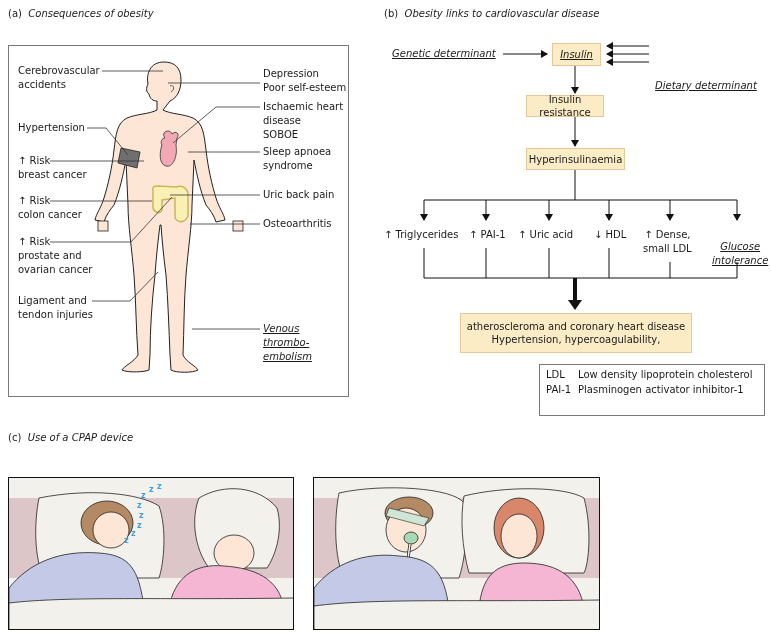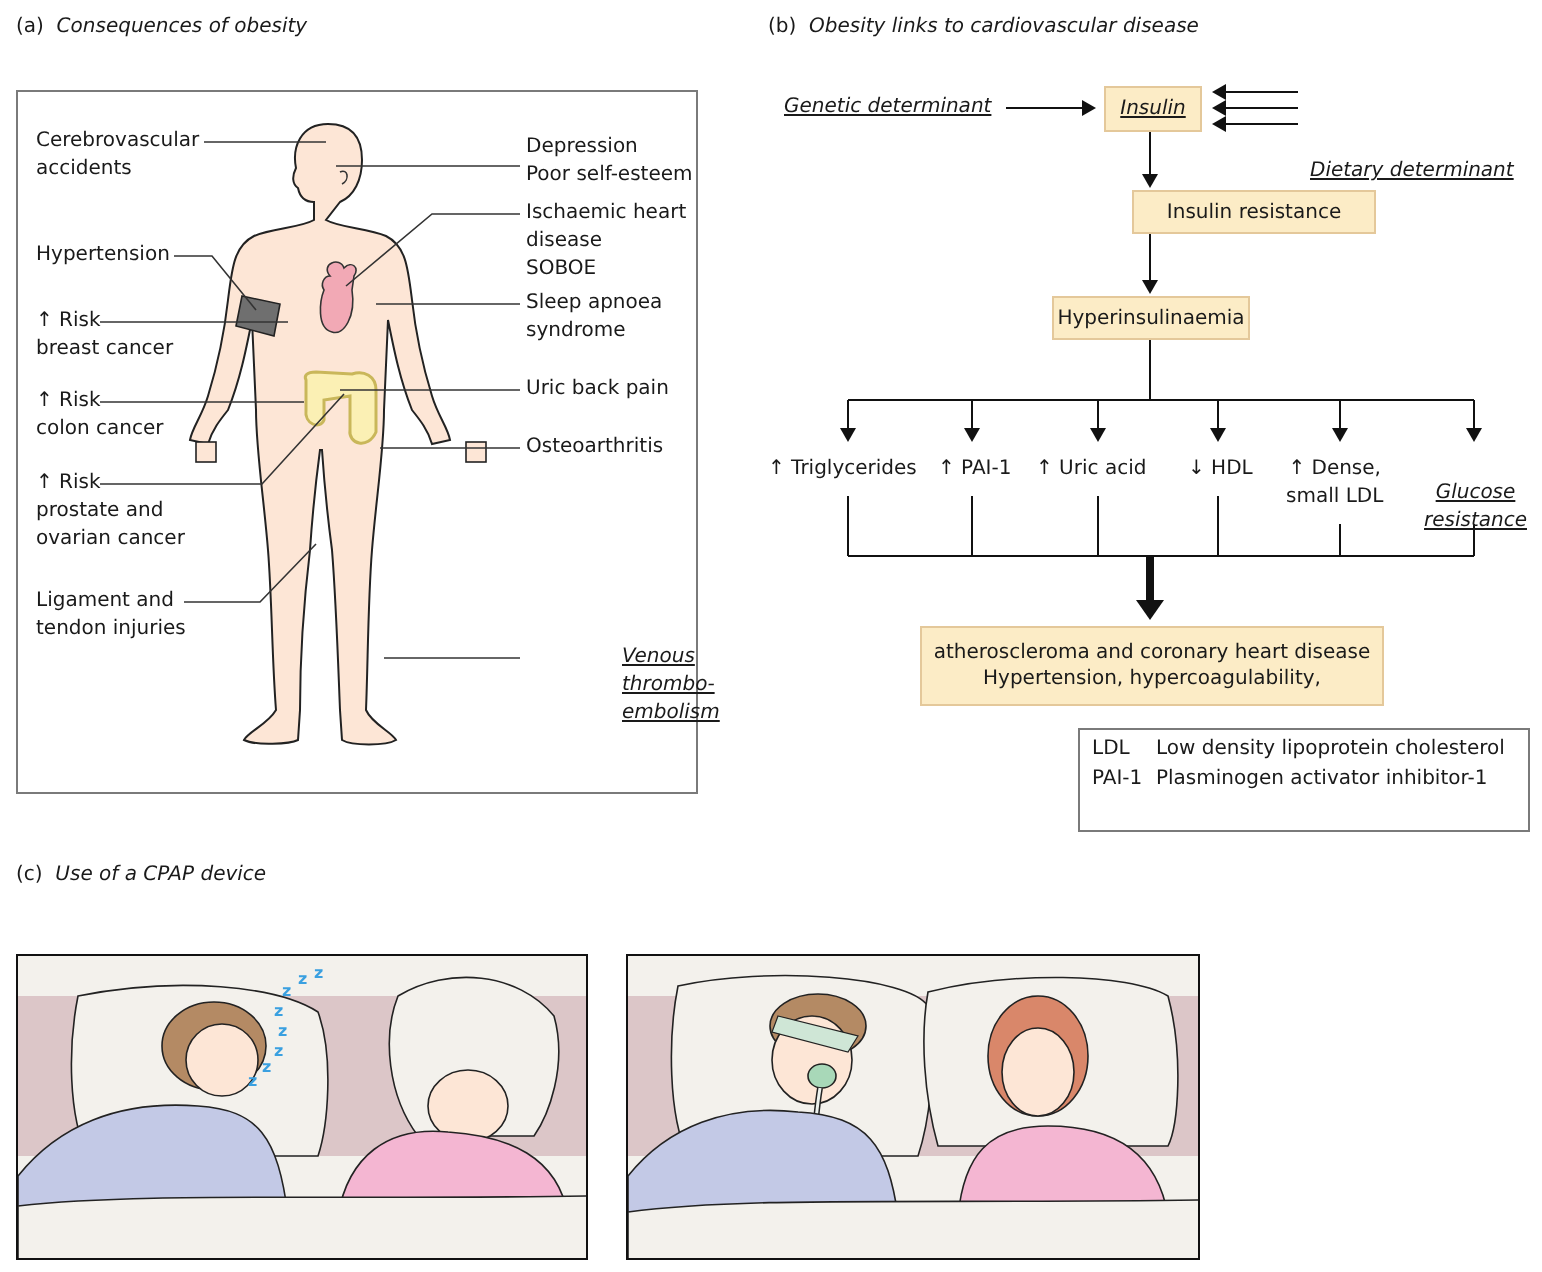--- a/index.html
+++ b/index.html
@@ -118,21 +118,21 @@
 <div class="lbl" style="left:263px;top:145px;">
   <div>Sleep apnoea</div>
   <div>syndrome</div>
 </div>
 <div class="lbl" style="left:263px;top:188px;">
   <div>Uric back pain</div>
 </div>
 <div class="lbl" style="left:263px;top:217px;">
   <div>Osteoarthritis</div>
 </div>
-<div class="lbl it" style="left:263px;top:322px;margin-left:48px;">
+<div class="lbl it" style="left:263px;top:322px;">
   <div>Venous</div>
   <div>thrombo-</div>
   <div>embolism</div>
 </div>
 
 <div class="title" style="left:384px;top:8px;">
   <b>(b)</b>&nbsp; <span>Obesity links to cardiovascular disease</span>
 </div>
 
 <svg width="771" height="636">
@@ -165,42 +165,42 @@
     <line x1="424" y1="278" x2="737" y2="278"></line>
   </g>
   <line x1="575" y1="278" x2="575" y2="302" stroke="#111" stroke-width="4"></line>
   <path d="M568,300 L582,300 L575,310 Z" fill="#111"></path>
 </svg>
 
 <div class="lbl it" style="left:392px;top:47px;">Genetic determinant</div>
 <div class="lbl it" style="left:655px;top:47px;margin-top:32px;">Dietary determinant</div>
 
 <div class="box it" style="left:552px;top:43px;width:49px;height:23px;">Insulin</div>
-<div class="box" style="left:526px;top:95px;width:122px;height:22px;margin-left:40px;">Insulin resistance</div>
+<div class="box" style="left:526px;top:95px;width:78px;height:22px;">Insulin resistance</div>
 <div class="box" style="left:526px;top:148px;width:99px;height:22px;">Hyperinsulinaemia</div>
 
 <div class="lbl" style="left:384px;top:228px;">
   <div>↑ Triglycerides</div>
 </div>
 <div class="lbl" style="left:469px;top:228px;">
   <div>↑ PAI-1</div>
 </div>
 <div class="lbl" style="left:518px;top:228px;">
   <div>↑ Uric acid</div>
 </div>
 <div class="lbl" style="left:594px;top:228px;">
   <div>↓ HDL</div>
 </div>
 <div class="lbl" style="left:643px;top:228px;text-align:center;">
   <div>↑ Dense,</div>
   <div>small LDL</div>
 </div>
 <div class="lbl it" style="left:712px;top:240px;text-align:center;">
   <div>Glucose</div>
-  <div>resistance</div>
+  <div>intolerance</div>
 </div>
 
 <div class="box" style="left:460px;top:313px;width:232px;height:40px;flex-direction:column;">
   <div>atheroscleroma and coronary heart disease</div>
   <div>Hypertension, hypercoagulability,</div>
 </div>
 
 <div class="legend">
   <div class="row">
       <span class="abbr">LDL</span>

